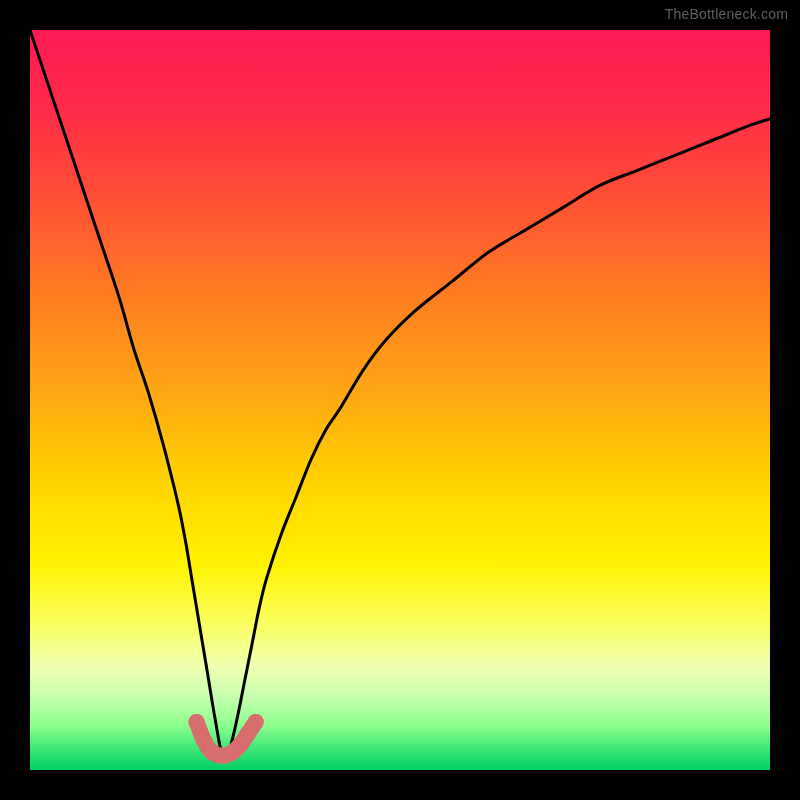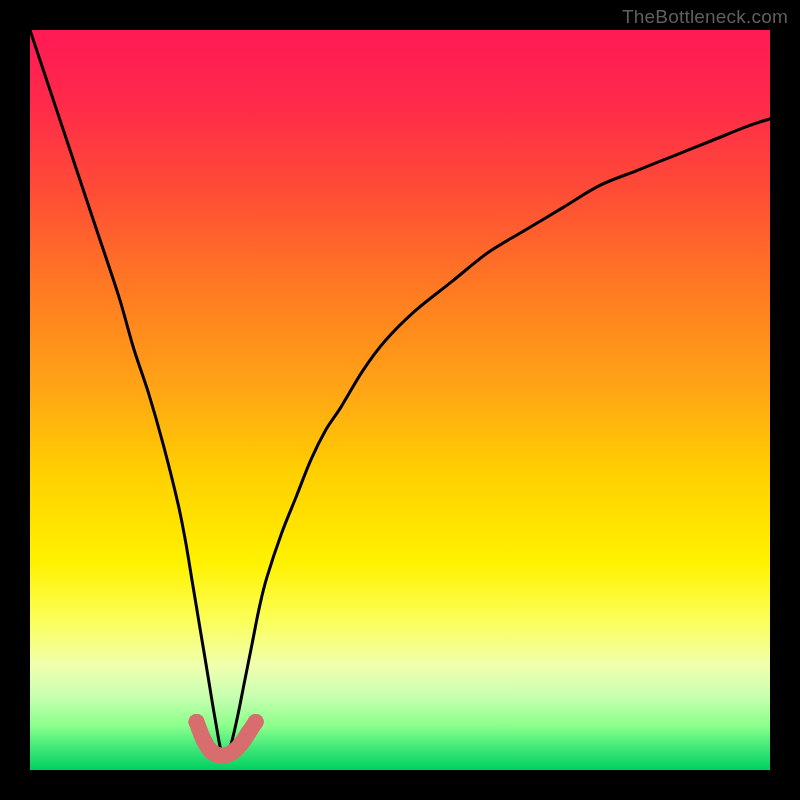--- a/index.html
+++ b/index.html
@@ -32,21 +32,21 @@
     position: absolute;
     left: 0; top: 0;
     pointer-events: none;
   }
   .watermark {
     position: absolute;
     top: 6px;
     right: 12px;
     color: #5f5f5f;
     font-family: Arial, Helvetica, sans-serif;
-    font-size: 19px;
+    font-size: 14px;
     letter-spacing: 0.2px;
   }
 </style>
 </head>
 <body>
 
 <div class="stage">
   <div class="plot-area">
     <svg class="gradient" width="740" height="740" viewBox="0 0 740 740">
       <defs>

